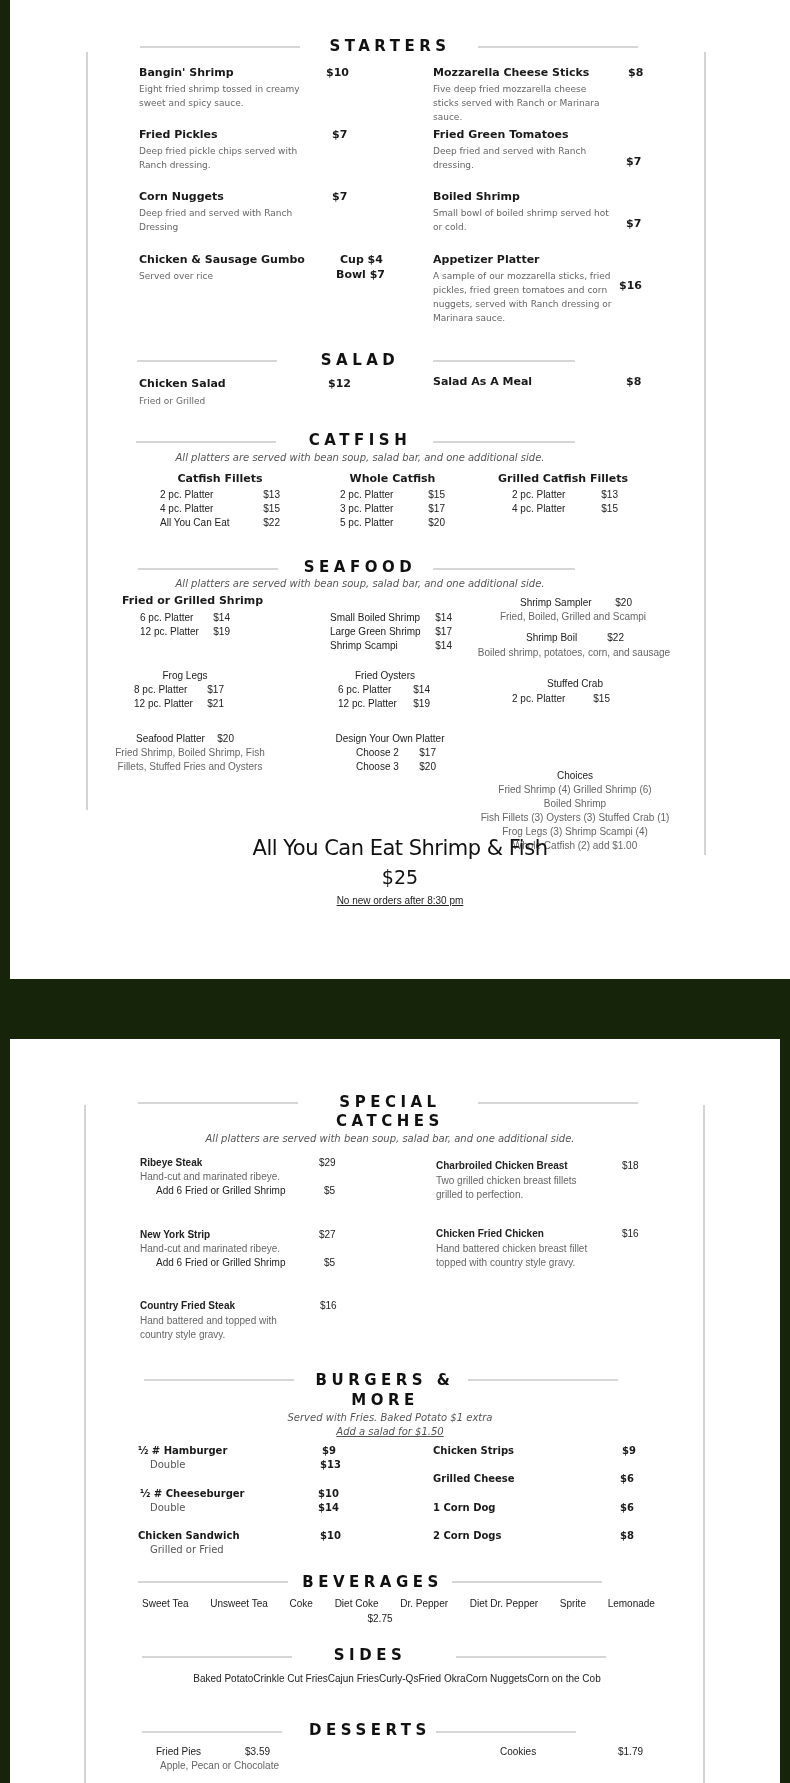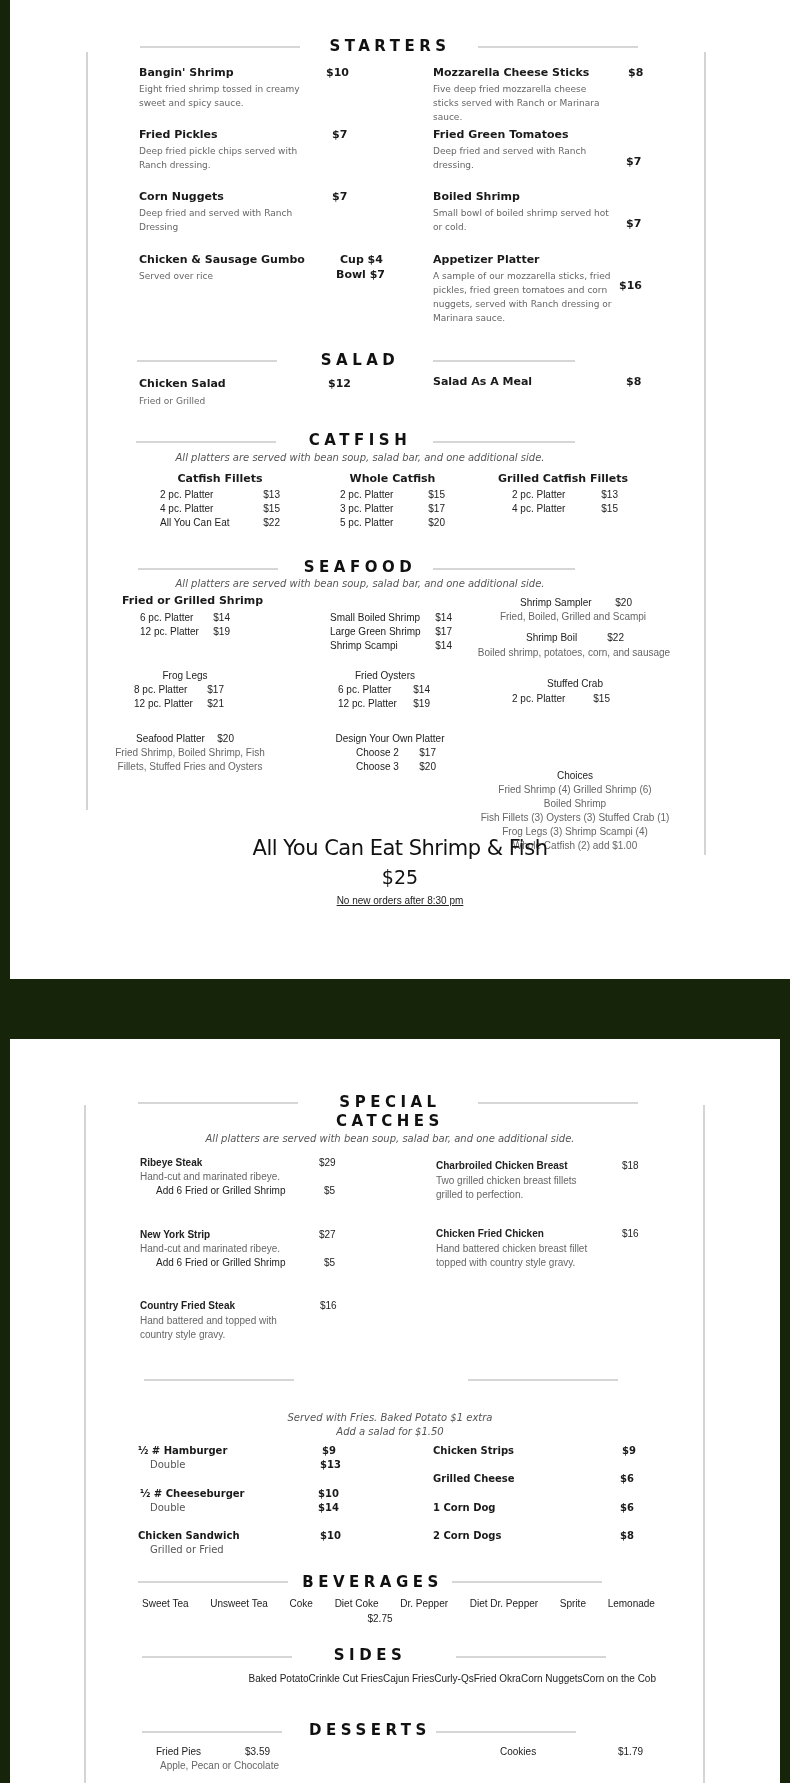--- a/index.html
+++ b/index.html
@@ -279,22 +279,26 @@
     <div class="abs smd" style="left:426px;top:203px;width:160px;white-space:normal;line-height:14px;">Hand battered chicken breast fillet topped with country style gravy.</div>
   </div>
   <div>
     <div class="abs sm" style="left:130px;top:261px;font-weight:bold;">Country Fried Steak</div>
     <div class="abs sm" style="left:310px;top:261px;">$16</div>
     <div class="abs smd" style="left:130px;top:275px;width:140px;white-space:normal;line-height:14px;">Hand battered and topped with country style gravy.</div>
   </div>
 
   <div class="hline" style="left:134px;top:340px;width:150px;"></div>
   <div class="hline" style="left:458px;top:340px;width:150px;"></div>
+  <div class="sec-title" style="left:290px;top:331px;width:170px;line-height:20px;">
+    <div>BURGERS &amp;</div>
+    <div>MORE</div>
+  </div>
   <div class="note" style="left:230px;top:373px;width:300px;">Served with Fries.  Baked Potato $1 extra</div>
-  <div class="note" style="left:230px;top:387px;width:300px;">Add a salad for $1.50</div>
+  <div class="note" style="left:230px;top:387px;width:300px;text-decoration:underline;">Add a salad for $1.50</div>
 
   <div>
     <div class="abs nm" style="left:128px;top:406px;font-size:10px;">½ # Hamburger</div>
     <div class="abs pr" style="left:312px;top:406px;font-size:10px;">$9</div>
     <div class="abs ds" style="left:140px;top:419px;font-size:10px;color:#555;">Double</div>
     <div class="abs pr" style="left:310px;top:420px;font-size:10px;">$13</div>
   </div>
   <div>
     <div class="abs nm" style="left:130px;top:449px;font-size:10px;">½ # Cheeseburger</div>
     <div class="abs pr" style="left:308px;top:449px;font-size:10px;">$10</div>
@@ -327,21 +331,21 @@
     <span>Dr. Pepper</span>
     <span>Diet Dr. Pepper</span>
     <span>Sprite</span>
     <span>Lemonade</span>
   </div>
   <div class="abs sm ctr" style="left:340px;top:574px;width:60px;">$2.75</div>
 
   <div class="hline" style="left:132px;top:617px;width:150px;"></div>
   <div class="hline" style="left:446px;top:617px;width:150px;"></div>
   <div class="sec-title" style="left:300px;top:607px;width:120px;">SIDES</div>
-  <div class="abs sm" style="left:128px;top:634px;width:518px;display:flex;justify-content:flex-end;">
+  <div class="abs sm" style="left:128px;top:634px;width:518px;display:flex;justify-content:center;">
     <span>Baked Potato</span>
     <span>Crinkle Cut Fries</span>
     <span>Cajun Fries</span>
     <span>Curly-Qs</span>
     <span>Fried Okra</span>
     <span>Corn Nuggets</span>
     <span>Corn on the Cob</span>
   </div>
 
   <div class="hline" style="left:132px;top:692px;width:140px;"></div>

